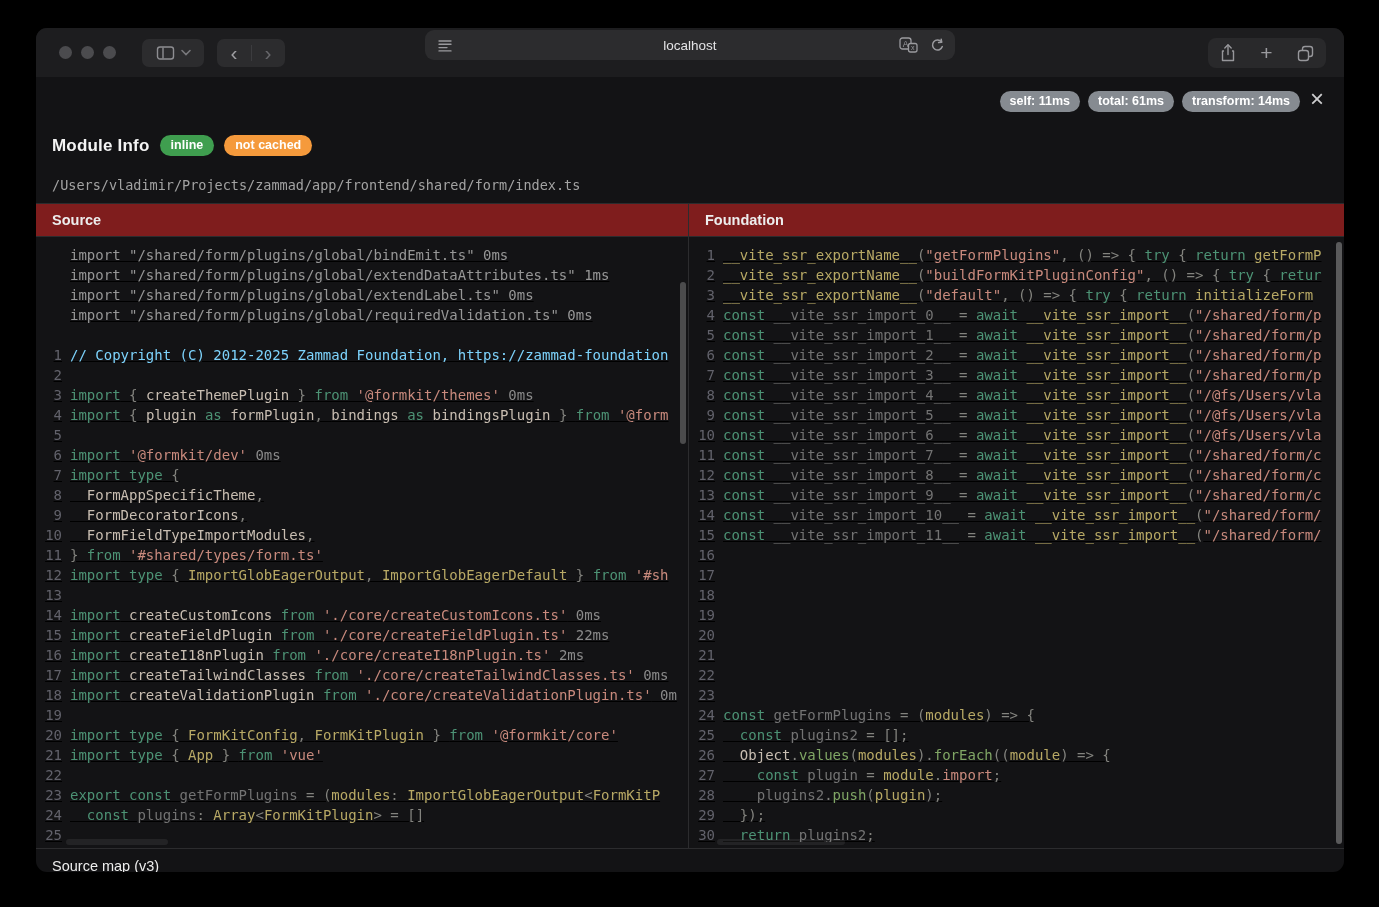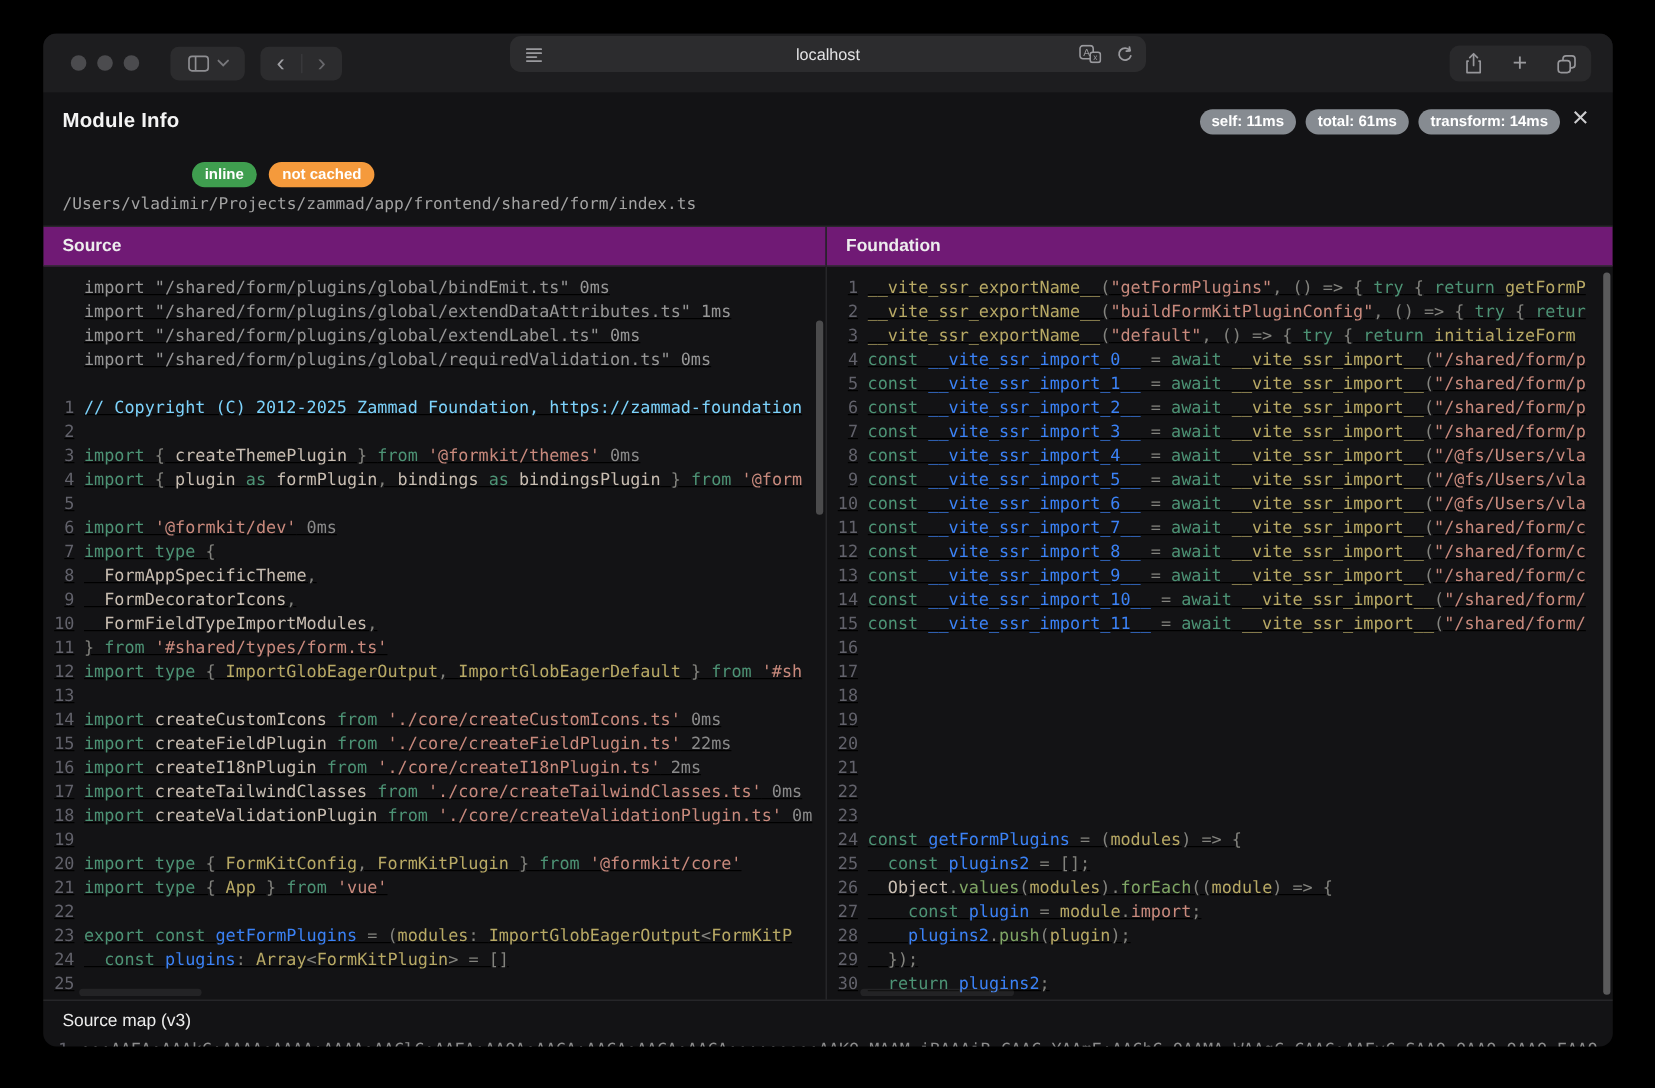--- a/index.html
+++ b/index.html
@@ -20,40 +20,40 @@
     display:flex;align-items:center;}
   .url-text{position:absolute;left:0;right:0;text-align:center;color:#e3e3e5;font-size:13.5px;}
   .url-left{margin-left:12px;z-index:2;display:flex;}
   .url-right{position:absolute;right:10px;display:flex;gap:12px;align-items:center;z-index:2;}
   .right-cluster{position:absolute;right:18px;top:10px;width:118px;height:30px;background:#29292b;border-radius:8px;
     display:flex;align-items:center;justify-content:space-around;}
   .glyph-btn{color:#9a9a9e;font-size:21px;line-height:20px;}
   svg{display:block;}
   
   .modhead{position:relative;padding:14px 16px 10px 16px;}
-  .mh-row{display:flex;align-items:flex-start;gap:10px;}
+  .mh-row{display:flex;align-items:flex-end;gap:10px;}
   .mh-title{font-size:17px;font-weight:bold;color:#f4f4f4;letter-spacing:.2px;}
   .pill{border-radius:20px;padding:3px 11px 4px;font-size:12.5px;font-weight:bold;color:#fff;margin-top:44px;}
   .mh-right{position:absolute;right:44px;top:14px;display:flex;gap:8px;align-items:center;}
   .tpill{border-radius:20px;padding:3px 10px 4px;font-size:12.5px;font-weight:bold;color:#fff;background:rgba(155,161,167,.85);text-align:right;}
   .close-x{position:absolute;right:14px;top:8px;font-size:24px;color:#cdcdcf;width:26px;text-align:center;cursor:default;}
-  .mh-path{margin-top:6px;font-family:"DejaVu Sans Mono",monospace;font-size:13.5px;color:#a3a3a3;}
+  .mh-path{margin-top:21px;font-family:"DejaVu Sans Mono",monospace;font-size:13.5px;color:#a3a3a3;}
   
   .panels{display:flex;border-top:1px solid #2c2c2e;height:644px;}
   .panel{position:relative;overflow:hidden;}
   .panel.src{width:652px;border-right:1px solid #2c2c2e;flex:none;}
   .panel.tr{flex:1;}
   .phead{height:32px;line-height:32px;padding:0 16px;font-size:14.5px;font-weight:bold;color:#ededed;
-    border-bottom:1px solid #2c2c2e;background:#701a75;}
+    border-bottom:1px solid #2c2c2e;background:#7f1d1d;}
   .code{padding-top:8px;font-family:"DejaVu Sans Mono",monospace;font-size:14px;height:597px;overflow:hidden;text-decoration:underline;}
   .crow{display:flex;height:20px;line-height:20px;}
   .ln{width:26px;flex:none;text-align:right;color:#62626b;margin-right:8px;}
   .ct{white-space:pre;overflow:hidden;flex:1;}
   .tok-k{color:#4d9375}.tok-s{color:#c98a7d}.tok-t{color:#c9beb2}.tok-y{color:#b8a965}
-  .tok-v{color:#3b82f6}.tok-f{color:#80a665}.tok-p{color:#83837e}.tok-c{color:#7dd3fc}
+  .tok-v{color:#737373}.tok-f{color:#80a665}.tok-p{color:#83837e}.tok-c{color:#7dd3fc}
   .tok-d{color:#979797}.tok-m{color:#8a8a8a}
   .vthumb{position:absolute;width:6px;border-radius:3px;background:rgba(255,255,255,.24);right:2px;}
   .hthumb{position:absolute;height:6px;border-radius:3px;background:rgba(255,255,255,.07);bottom:3px;}
   
   .smap{border-top:1px solid #2c2c2e;position:relative;height:74px;}
   .smap-h{padding:9px 16px 6px;font-size:14.5px;font-weight:normal;color:#ededed;}
   .smap-line{display:flex;font-family:"DejaVu Sans Mono",monospace;font-size:14px;height:20px;line-height:20px;}
   .smap-ln{width:21px;flex:none;text-align:right;color:#62626b;margin-right:10px;}
   .smap-text{white-space:pre;overflow:hidden;color:#8d8d8d;flex:1;}
   .smap-thumb{position:absolute;left:22px;bottom:8px;width:136px;height:7px;border-radius:4px;background:rgba(255,255,255,.13);}

